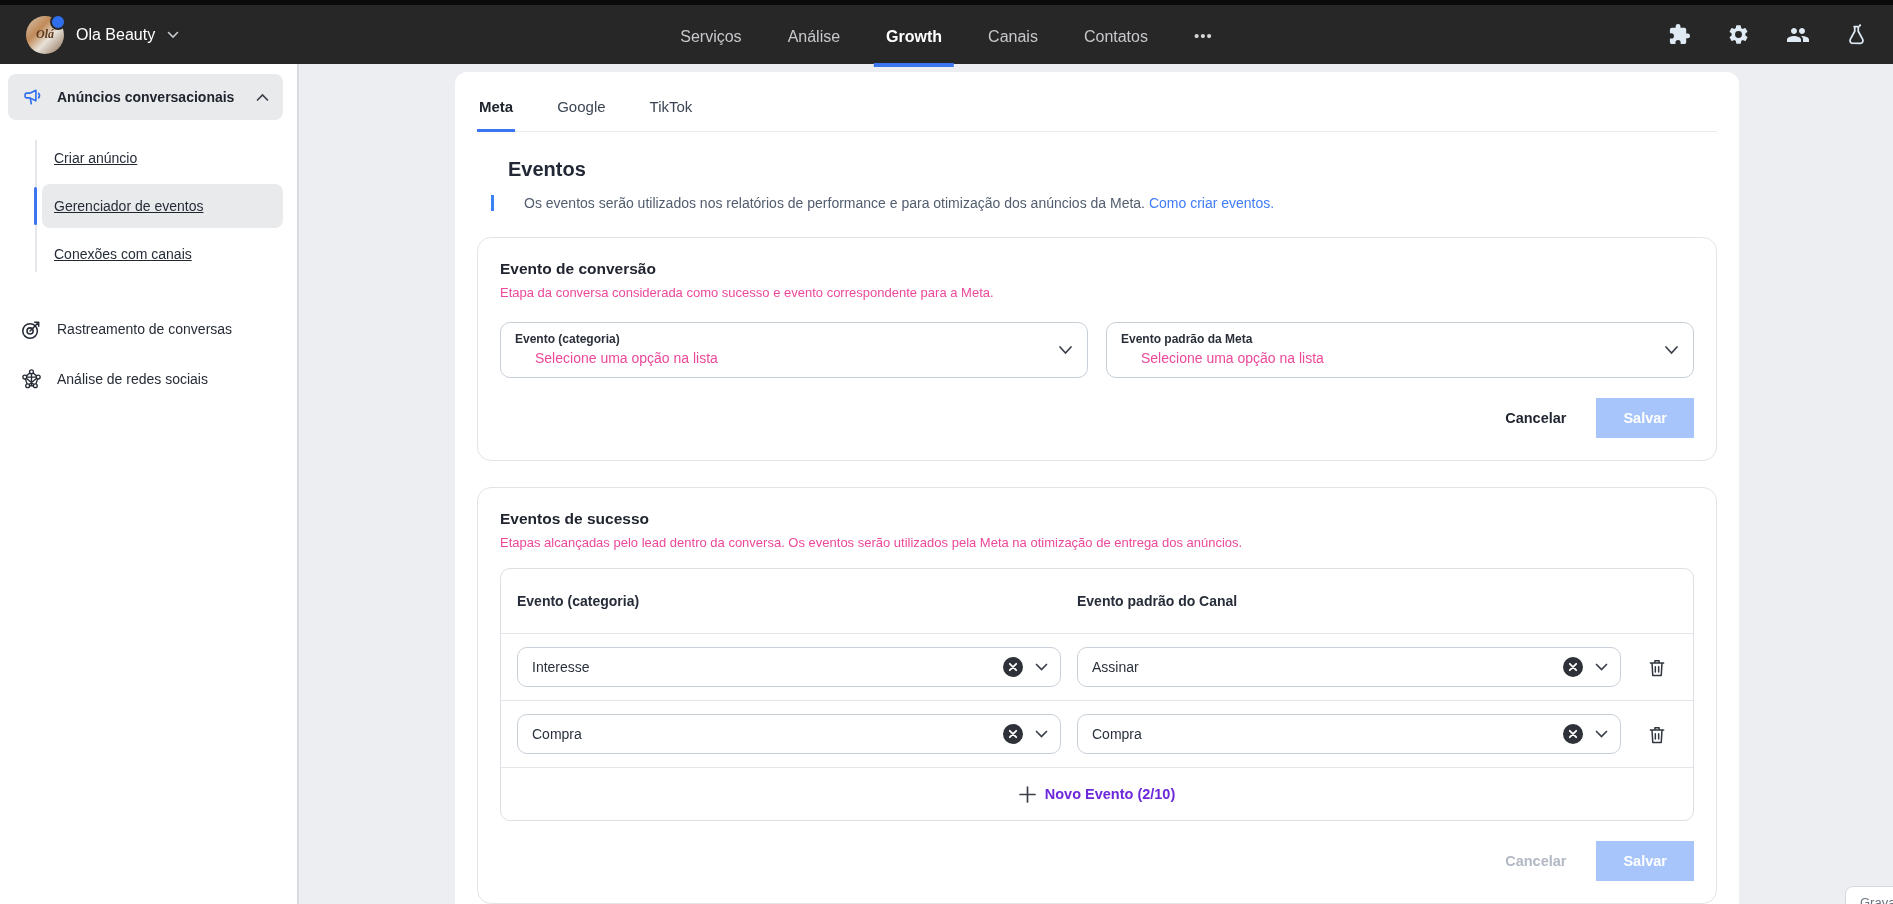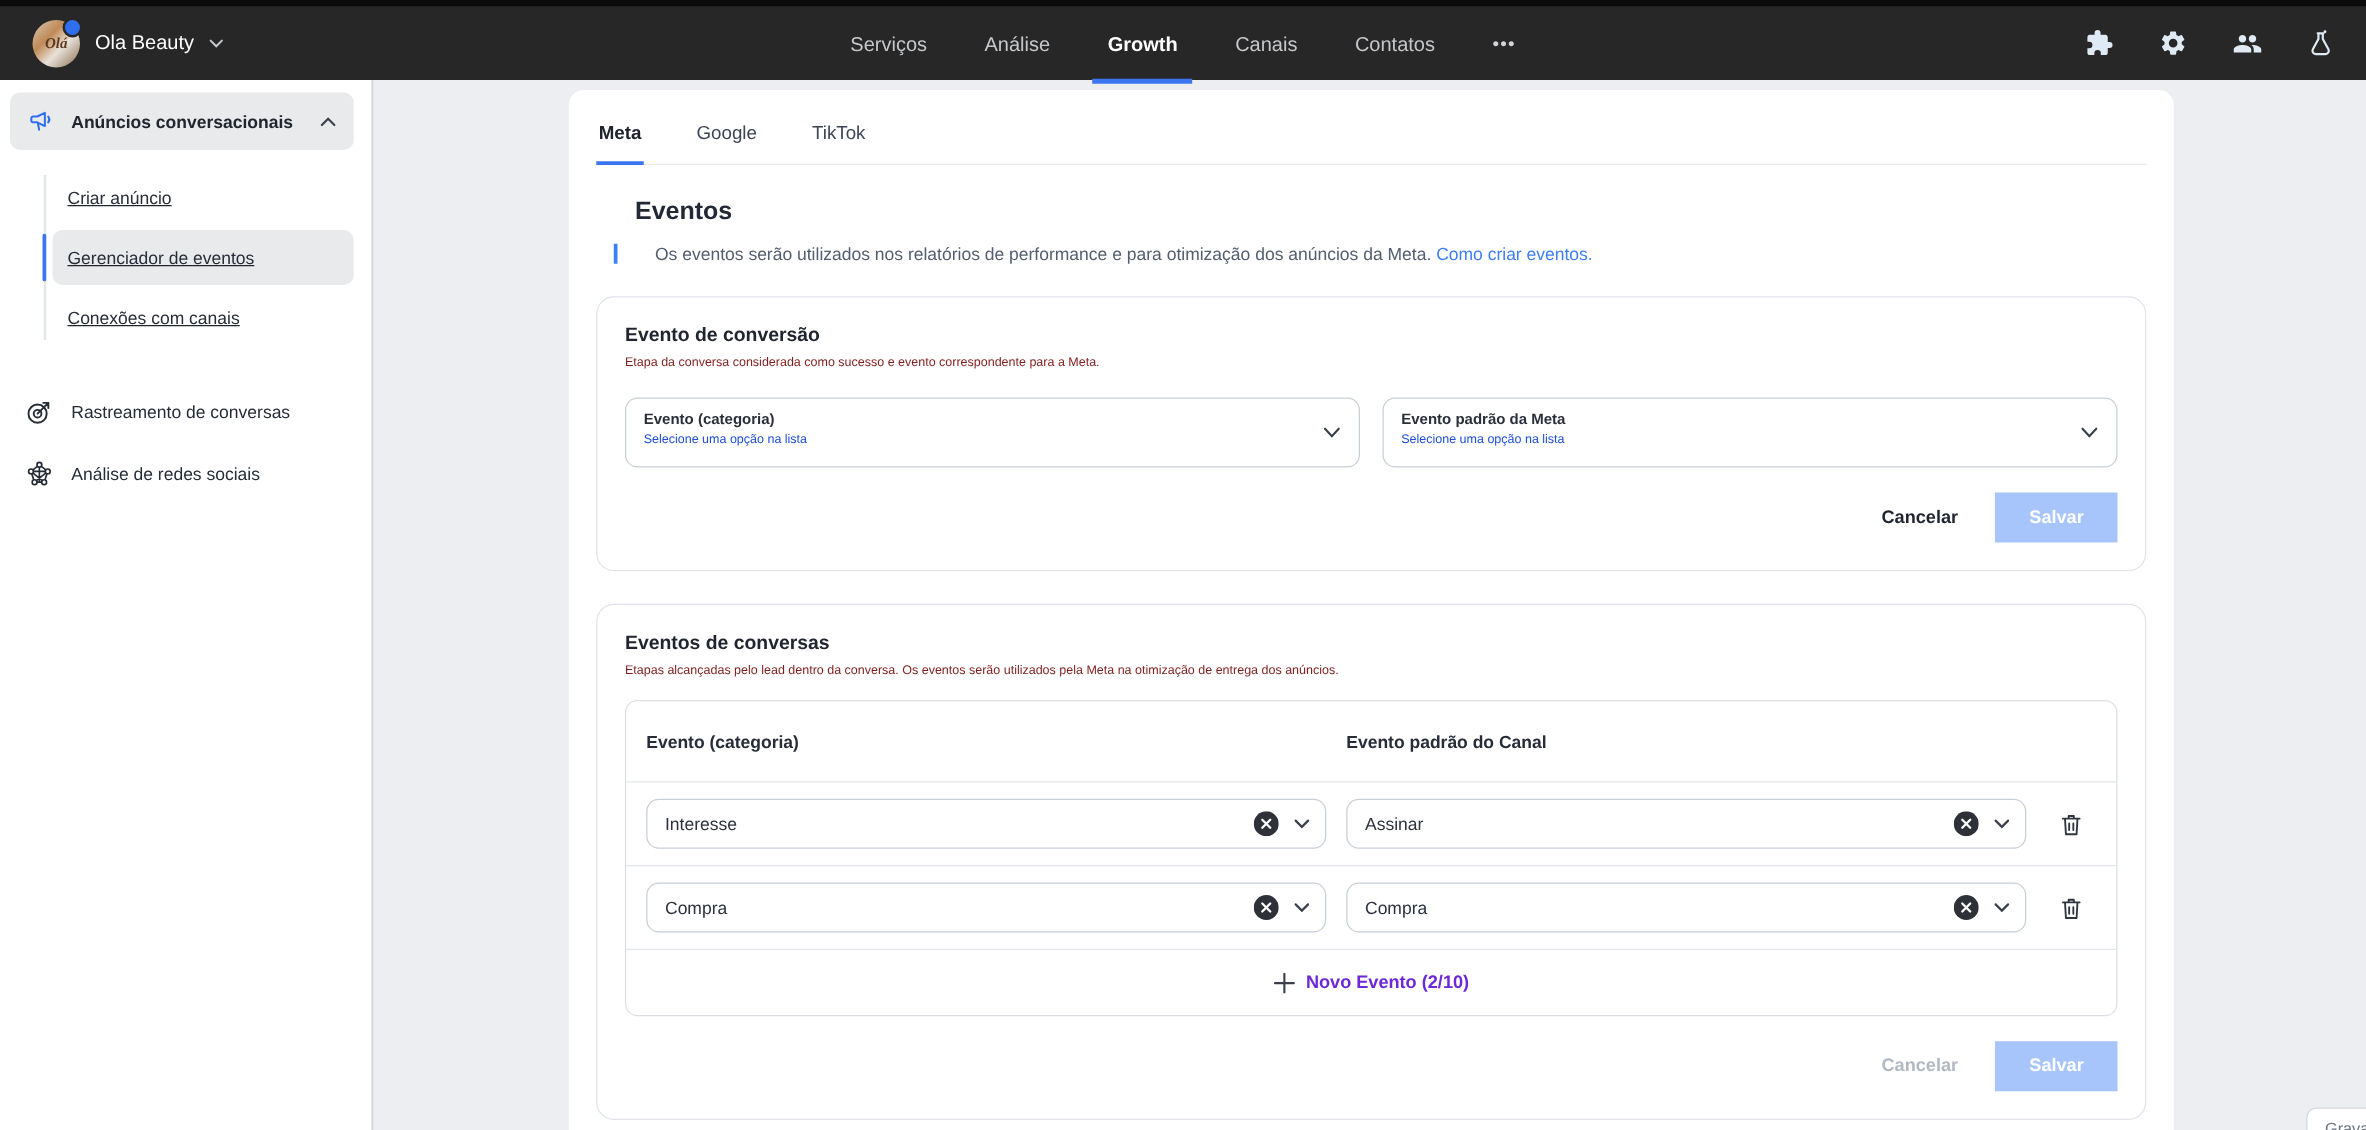--- a/index.html
+++ b/index.html
@@ -92,28 +92,28 @@
   .page-title { margin-top:26px; font-size:20px; font-weight:bold; color:#222835;margin-left:31px; }
   .page-desc {
     margin:14px 0 0 14px; border-left:3px solid #3b82f6; padding-left:30px;
     font-size:14px; color:#525d6e;
   }
   .page-desc a { color:#3f7df6; text-decoration:none; cursor:pointer; }
   .card {
     border:1px solid #e0e4e9; border-radius:14px; margin-top:26px; padding:22px;
   }
   .card-title { font-size:15.5px; font-weight:bold; color:#20252f; }
-  .card-sub { margin-top:7px; font-size:10px; color:#7f1d1d; }
+  .card-sub { margin-top:7px; font-size:13px; color:#ec4899; }
   .selects-row { display:flex; gap:18px; margin-top:22px; }
   .big-select {
     position:relative; flex:1; height:56px; border:1px solid #c8cfd7; border-radius:10px;
     padding:9px 40px 0 14px; cursor:pointer; background:#fff;
   }
   .big-select .slabel { font-size:12px; font-weight:bold; color:#2a2f3a; }
-  .big-select .splaceholder { margin-top:4px; font-size:10px; color:#1d4ed8; }
+  .big-select .splaceholder { margin-top:4px; font-size:14px; color:#ec4899;margin-left:20px; }
   .big-select .chev { position:absolute; right:14px; top:50%; transform:translateY(-50%); }
   .btn-row { display:flex; justify-content:flex-end; align-items:center; gap:30px; margin-top:20px; }
   .btn-cancel {
     background:none; border:none; font-family:inherit; font-size:14.5px; font-weight:bold;
     color:#1f2430; cursor:pointer;
   }
   .btn-cancel.muted { color:#b2b9c3; }
   .btn-save {
     border:none; font-family:inherit; background:#a8c5fb; color:#ffffff; font-size:14.5px;
     font-weight:bold; padding:12px 27px; border-radius:0; cursor:pointer;
@@ -260,21 +260,21 @@
           </svg>
       </div>
     </div>
     <div class="btn-row">
       <button class="btn-cancel">Cancelar</button>
       <button class="btn-save">Salvar</button>
     </div>
   </section>
 
   <section class="card">
-    <div class="card-title">Eventos de conversas</div>
+    <div class="card-title">Eventos de sucesso</div>
     <div class="card-sub">Etapas alcançadas pelo lead dentro da conversa. Os eventos serão utilizados pela Meta na otimização de entrega dos anúncios.</div>
 
     <div class="ev-table">
       <div class="t-row t-head">
         <div>Evento (categoria)</div>
         <div>Evento padrão do Canal</div>
         <div></div>
       </div>
 
       <div class="t-row t-body">

